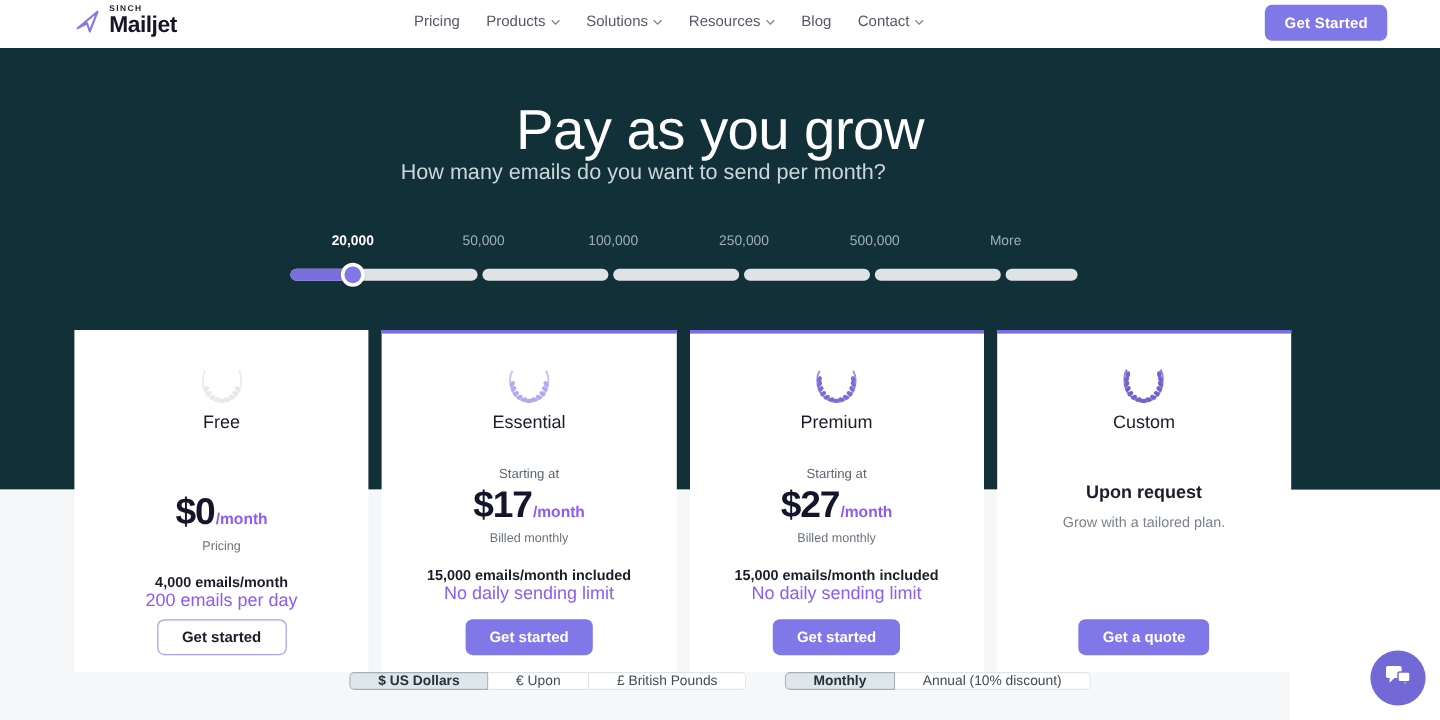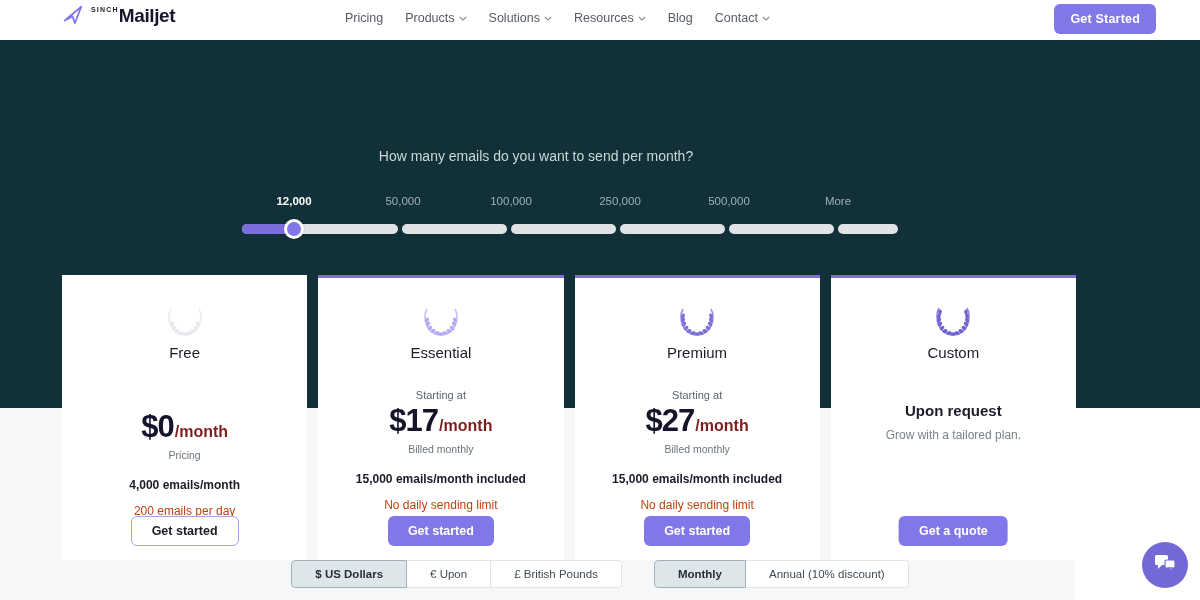--- a/index.html
+++ b/index.html
@@ -11,21 +11,21 @@
   }
   #root { position: relative; width: 1200px; height: 600px; background:#ffffff; }
 
   
   .header {
     position: absolute; top:0; left:0; width:1200px; height:40px;
     background:#ffffff; display:flex; align-items:center;
   }
   .logo-wrap { position:absolute; left:62px; top:4px; display:flex; align-items:center; gap:7px; }
   .logo-mark { width:22px; height:22px; display:block; }
-  .logo-text { display:flex; flex-direction:row; line-height:1; }
+  .logo-text { display:flex; flex-direction:column; line-height:1; }
   .logo-sinch { font-size:7px; font-weight:bold; letter-spacing:1.2px; color:#1b1c2a; margin-bottom:1px;}
   .logo-name { font-size:19px; font-weight:bold; color:#14152a; letter-spacing:-0.4px; }
 
   .nav { position:absolute; left:345px; top:11px; display:flex; align-items:center; gap:22px; }
   .nav-item { font-size:12.5px; color:#555a66; display:flex; align-items:center; gap:4px; cursor:pointer; white-space:nowrap;}
   .caret { width:8px; height:5px; display:block; }
 
   .cta-header {
     position:absolute; right:44px; top:4px;
     background:#8077e8; color:#fff; border:none; border-radius:6px;
@@ -36,22 +36,22 @@
   
   .hero {
     position:absolute; top:40px; left:0; width:1200px; height:368px;
     background:#123038;
   }
   .hero-title {
     position:absolute; top:40px; left:0; width:1200px; text-align:center;
     color:#ffffff; font-size:47px; font-weight:normal; letter-spacing:-0.5px;
   }
   .hero-sub {
-    position:absolute; top:108px; left:0; width:1072px; text-align:center;
-    color:#cbd6d9; font-size:14px;
+    position:absolute; top:93px; left:0; width:1072px; text-align:center;
+    color:#cbd6d9; font-size:18px;
   }
 
   
   .slider-wrap { position:absolute; top:155px; left:242px; width:656px; }
   .slider-labels { position:relative; height:22px; }
   .slider-label {
     position:absolute; font-size:11.5px; color:#9fb0b5; transform:translateX(-50%);
     white-space:nowrap; cursor:pointer;
   }
   .slider-label.active { color:#ffffff; font-weight:bold; }
@@ -84,39 +84,39 @@
   .card + .card { margin-left:10px; }
   .card.accent::before {
     content:""; position:absolute; top:0; left:0; right:0; height:3px; background:#7b6fe0;
   }
   .laurel { height:42px; display:flex; align-items:center; justify-content:center; margin-bottom:5px;}
   .laurel svg { display:block; }
   .plan-name { font-size:15px; font-weight:normal; color:#1b1c2a; margin-top:2px; }
   .starting { font-size:11px; color:#5c6570; margin-top:28px;text-align:center; }
   .price-row { margin-top:2px; display:flex; align-items:baseline; justify-content:center; }
   .price { font-size:31px; font-weight:bold; color:#14152a; letter-spacing:-1px; }
-  .per { font-size:16px; font-weight:bold; color:#7f1d1d; margin-left:1px;}
+  .per { font-size:13px; font-weight:bold; color:#8b5cf6; margin-left:1px;}
   .billed { font-size:10.5px; color:#6b747e; margin-top:4px; }
   .included { font-size:12px; font-weight:bold; color:#1b1c2a; margin-top:17px; }
-  .sublimit { font-size:12px; color:#c2410c; margin-top:12px; }
+  .sublimit { font-size:15px; color:#8b5cf6; margin-top:0; }
   .upon { font-size:15px; font-weight:bold; color:#1b1c2a; margin-top:41px; }
   .tailored { font-size:12px; color:#7a828c; margin-top:9px; }
   .card-btn {
     position:absolute; left:50%; transform:translateX(-50%); bottom:14px;
     height:30px; padding:0 20px; border-radius:6px; font-size:12.5px; font-weight:bold;
     font-family:"Liberation Sans",sans-serif; cursor:pointer; white-space:nowrap;
   }
   .card-btn.solid { background:#8077e8; color:#fff; border:none; }
   .card-btn.outline { background:#fff; color:#1b1c2a; border:1px solid #a79ff0; }
 
   
   .toggles { position:absolute; top:560px; left:0; width:1200px; display:flex; justify-content:center; gap:32px; }
   .seg-group { display:flex; border-radius:4px; overflow:hidden; }
   .seg-btn {
-    height:28px; padding:0 23px; display:flex; align-items:center; justify-content:center;
+    height:15px; padding:0 23px; display:flex; align-items:center; justify-content:center;
     font-size:11.5px; color:#3f4c55; background:#ffffff; border:1px solid #dfe4e8;
     cursor:pointer; white-space:nowrap; font-family:"Liberation Sans",sans-serif;
   }
   .seg-btn + .seg-btn { border-left:none; }
   .seg-btn.selected { background:#dfe6ea; border-color:#9fb2bd; font-weight:bold; color:#22313a; }
   .seg-group .seg-btn:first-child { border-radius:4px 0 0 4px; }
   .seg-group .seg-btn:last-child { border-radius:0 4px 4px 0; }
 
   
   .chat-widget {
@@ -181,25 +181,26 @@
               <path d="M1 1 L5 5 L9 1" fill="none" stroke="#7a8089" stroke-width="1.3"></path>
             </svg>
           </span>
       </span>
     </nav>
 
     <button class="cta-header">Get Started</button>
   </div>
 
   <div class="hero">
+    <h1 class="hero-title">Pay as you grow</h1>
     <div class="hero-sub">How many emails do you want to send per month?</div>
 
     <div class="slider-wrap">
       <div class="slider-labels">
-        <span class="slider-label active" style="left:52px;">12,000</span>
+        <span class="slider-label active" style="left:52px;">20,000</span>
         <span class="slider-label" style="left:161px;">50,000</span>
         <span class="slider-label" style="left:269px;">100,000</span>
         <span class="slider-label" style="left:378px;">250,000</span>
         <span class="slider-label" style="left:487px;">500,000</span>
         <span class="slider-label" style="left:596px;">More</span>
       </div>
       <div class="slider-track">
         <div class="seg" style="left:0px;   width:156px;"></div>
         <div class="seg" style="left:160px; width:105px;"></div>
         <div class="seg" style="left:269px; width:105px;"></div>

